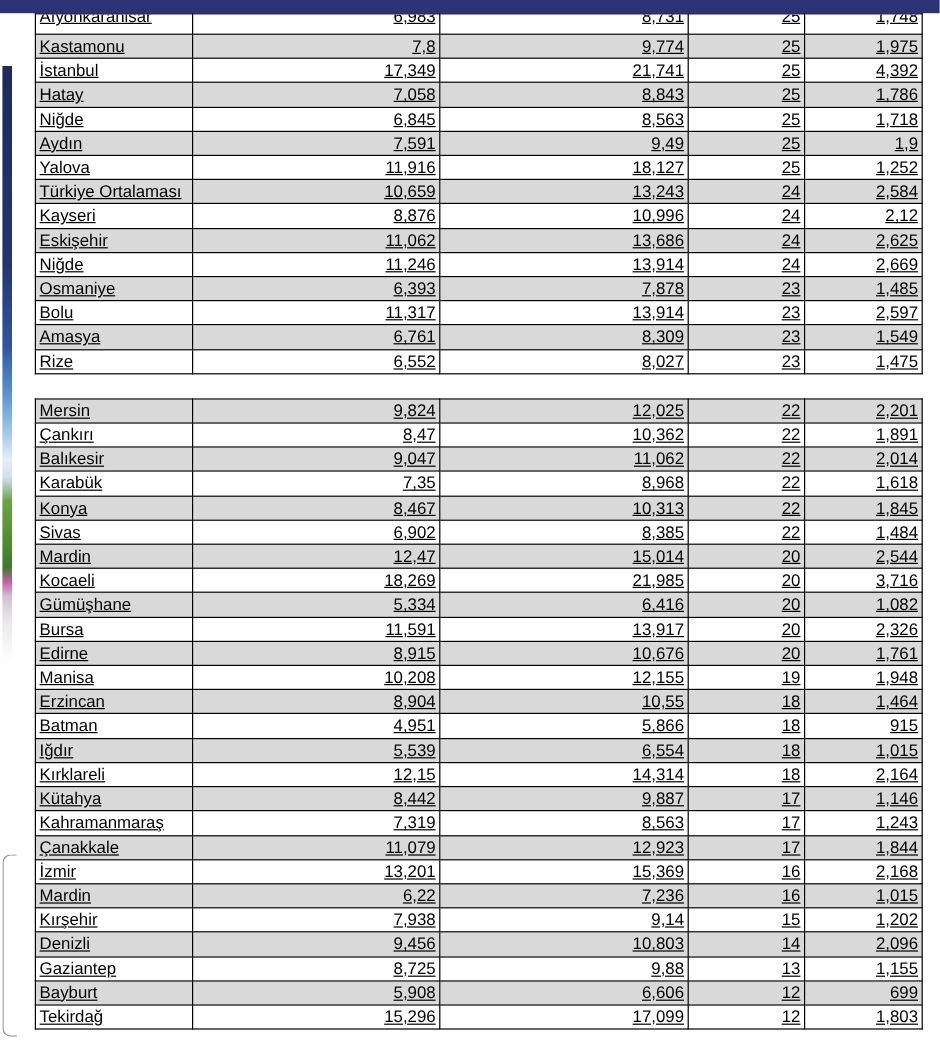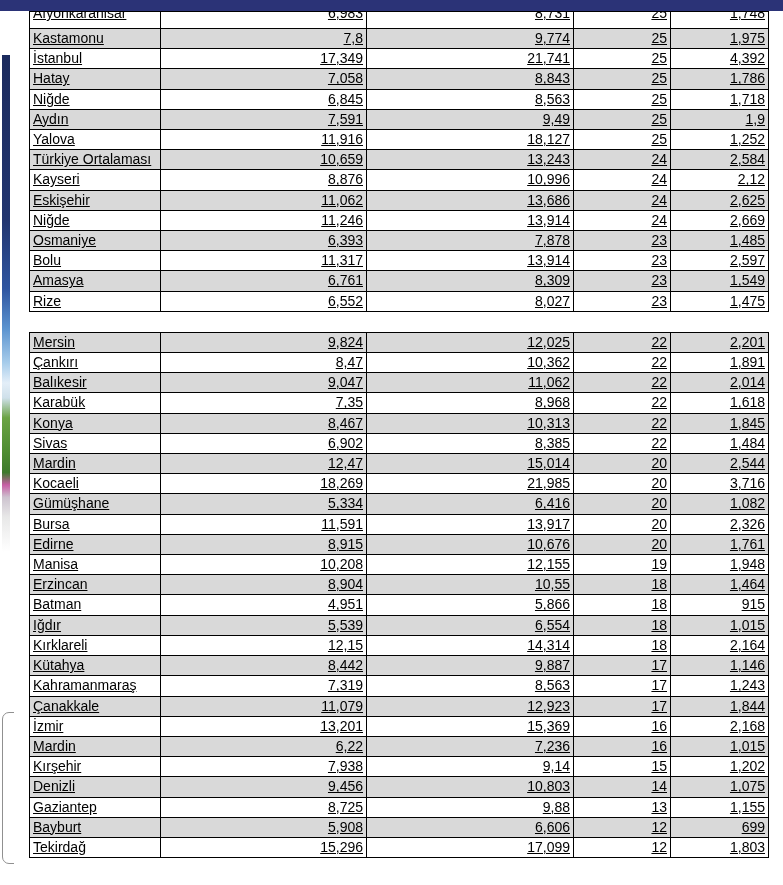--- a/index.html
+++ b/index.html
@@ -343,21 +343,21 @@
           <td class="num"><span>7,938</span></td>
           <td class="num"><span>9,14</span></td>
           <td class="num"><span>15</span></td>
           <td class="num"><span>1,202</span></td>
         </tr>
         <tr class="gray">
           <td><span>Denizli</span></td>
           <td class="num"><span>9,456</span></td>
           <td class="num"><span>10,803</span></td>
           <td class="num"><span>14</span></td>
-          <td class="num"><span>1,075</span></td>
+          <td class="num"><span>2,096</span></td>
         </tr>
         <tr>
           <td><span>Gaziantep</span></td>
           <td class="num"><span>8,725</span></td>
           <td class="num"><span>9,88</span></td>
           <td class="num"><span>13</span></td>
           <td class="num"><span>1,155</span></td>
         </tr>
         <tr class="gray">
           <td><span>Bayburt</span></td>

